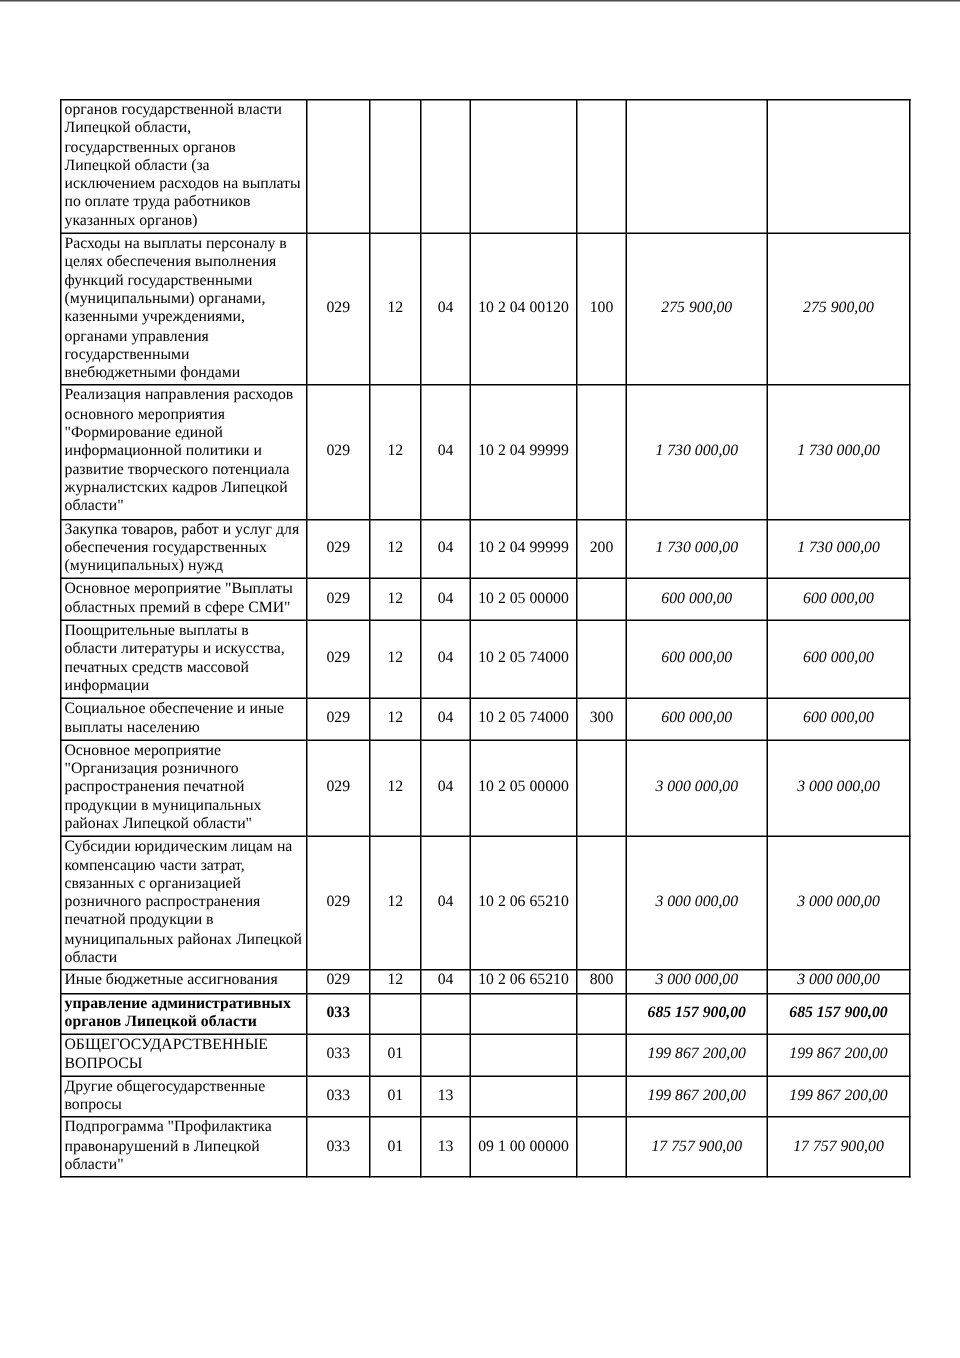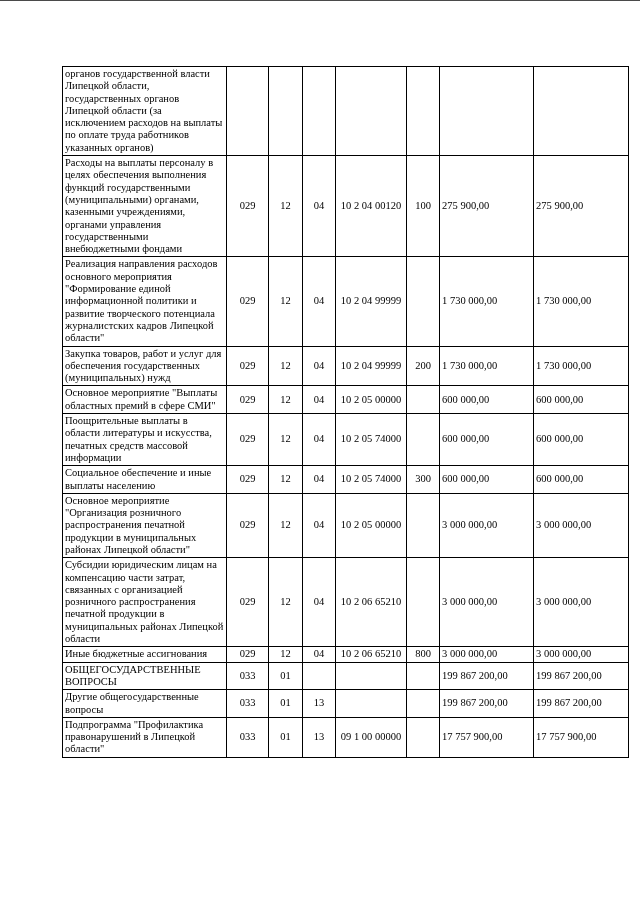--- a/index.html
+++ b/index.html
@@ -19,21 +19,21 @@
   .top-edge-line {
     position: absolute;
     top: 0;
     left: 0;
     width: 640px;
     height: 1px;
     background: #4a4a4a;
   }
   table.budget-table {
     position: absolute;
-    left: 62px;
+    left: 40px;
     top: 66px;
     width: 566px;
     border-collapse: collapse;
     table-layout: fixed;
     font-size: 10.5px;
     line-height: 12.3px;
   }
   table.budget-table td {
     border: 1px solid #000000;
     padding: 1px 2px;
@@ -45,23 +45,24 @@
     padding-left: 3px;
     padding-right: 2px;
   }
   td.c-code {
     text-align: center;
     white-space: nowrap;
     padding-left: 1px;
     padding-right: 1px;
   }
   td.c-sum {
-    text-align: left;
+    text-align: center;
     white-space: nowrap;
     padding-right: 4px;
+    font-style: italic;
   }
   tr.bold-row td {
     font-weight: bold;
   }
   col.w-desc { width: 164px; }
   col.w-grbs { width: 42px; }
   col.w-rz   { width: 34px; }
   col.w-pr   { width: 33px; }
   col.w-csr  { width: 71px; }
   col.w-vr   { width: 33px; }
@@ -178,20 +179,30 @@
         <tr>
     <td class="c-desc">Иные бюджетные ассигнования</td>
     <td class="c-code">029</td>
     <td class="c-code">12</td>
     <td class="c-code">04</td>
     <td class="c-code">10 2 06 65210</td>
     <td class="c-code">800</td>
     <td class="c-sum">3 000 000,00</td>
     <td class="c-sum">3 000 000,00</td>
   </tr>
+        <tr class="bold-row">
+    <td class="c-desc">управление административных органов Липецкой области</td>
+    <td class="c-code">033</td>
+    <td class="c-code"></td>
+    <td class="c-code"></td>
+    <td class="c-code"></td>
+    <td class="c-code"></td>
+    <td class="c-sum">685 157 900,00</td>
+    <td class="c-sum">685 157 900,00</td>
+  </tr>
         <tr>
     <td class="c-desc">ОБЩЕГОСУДАРСТВЕННЫЕ ВОПРОСЫ</td>
     <td class="c-code">033</td>
     <td class="c-code">01</td>
     <td class="c-code"></td>
     <td class="c-code"></td>
     <td class="c-code"></td>
     <td class="c-sum">199 867 200,00</td>
     <td class="c-sum">199 867 200,00</td>
   </tr>

